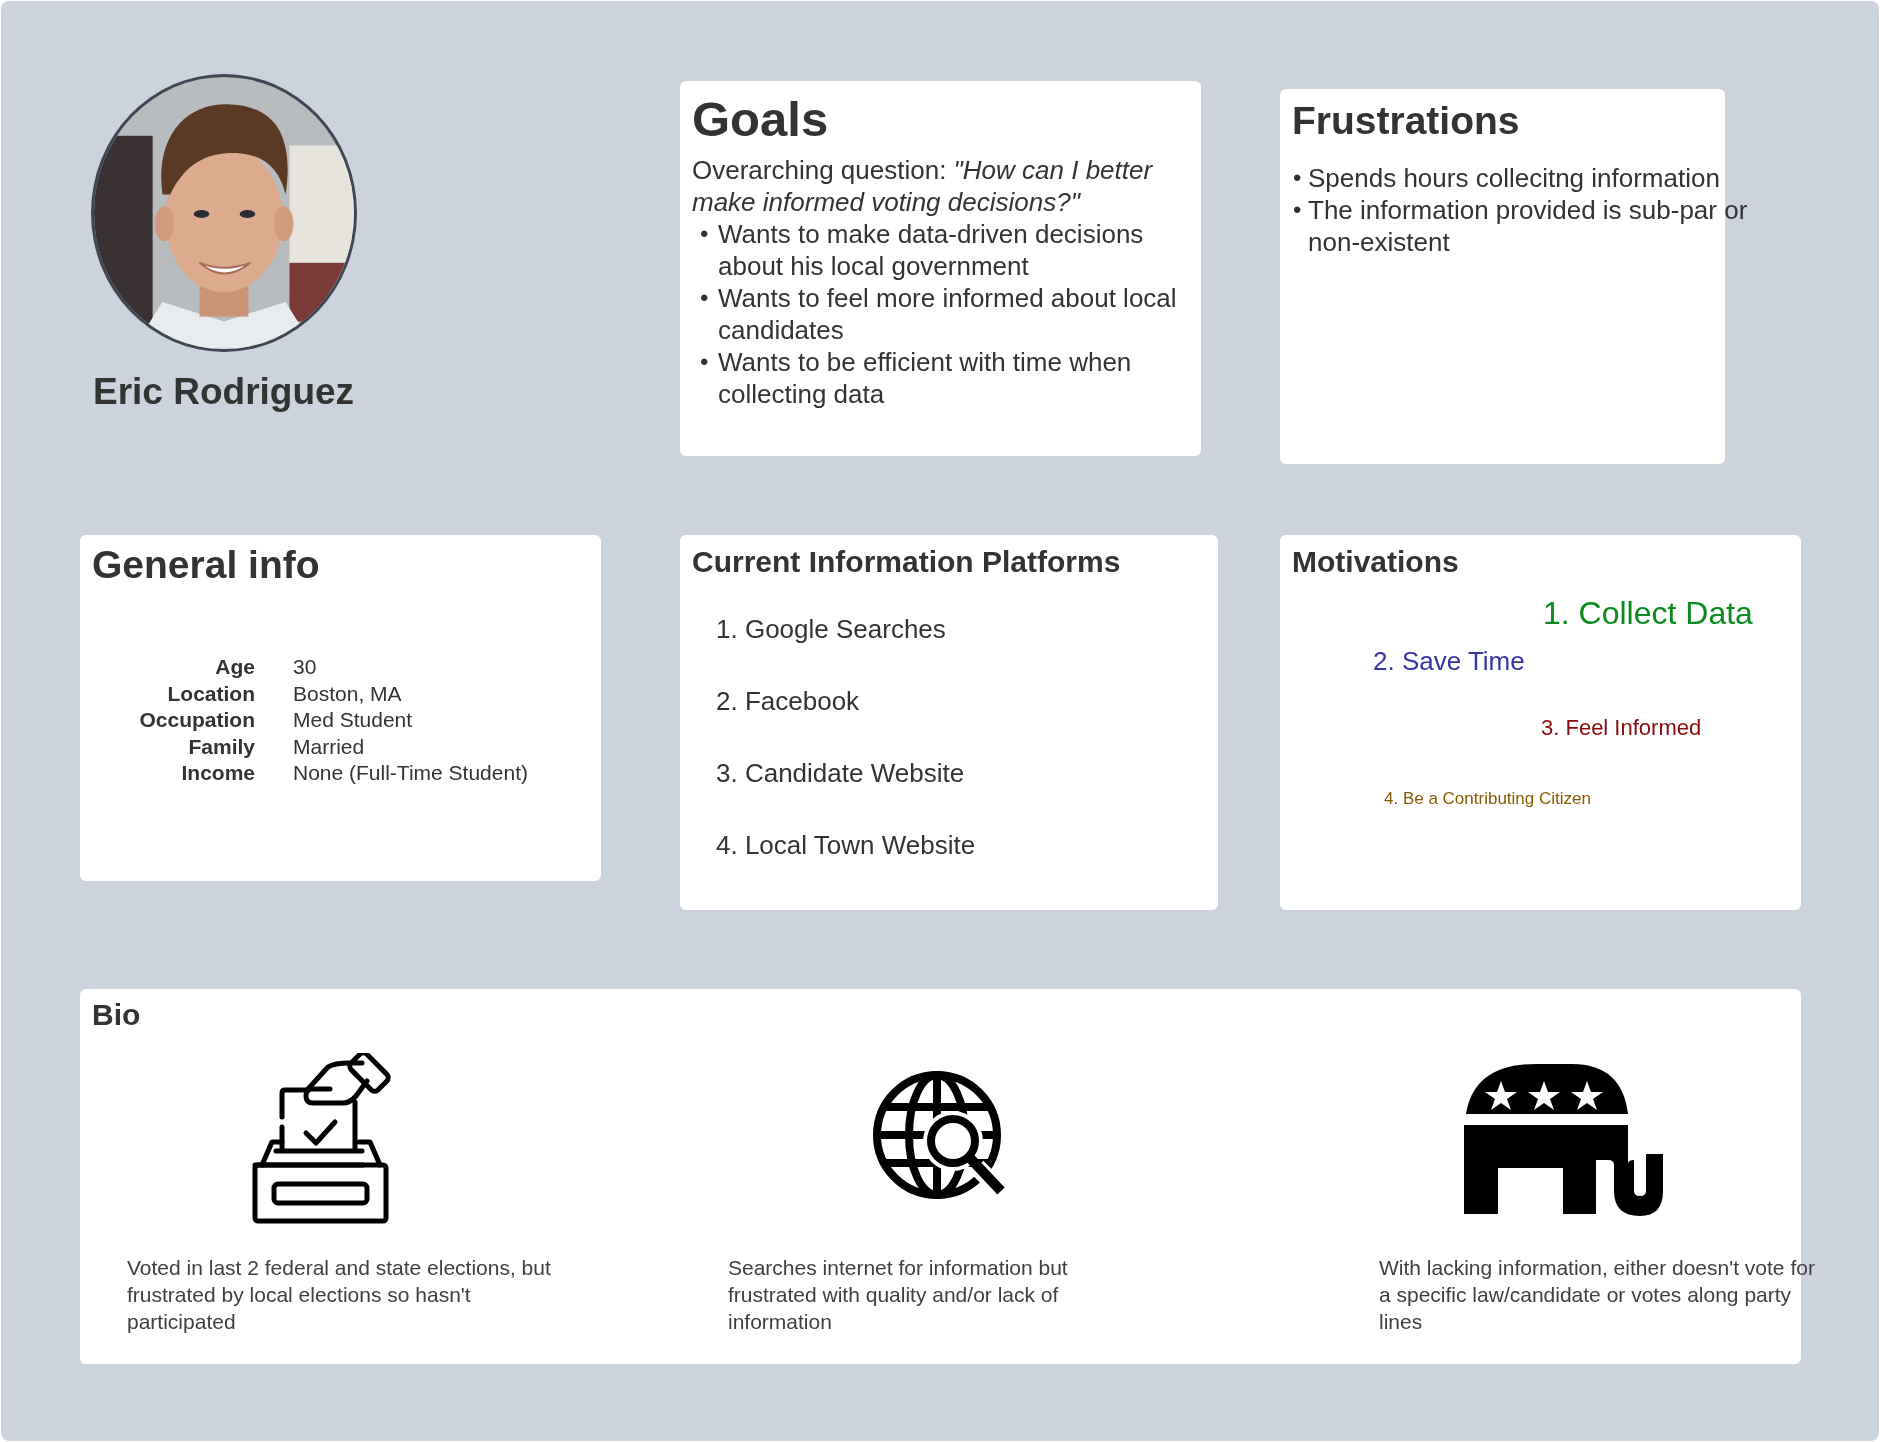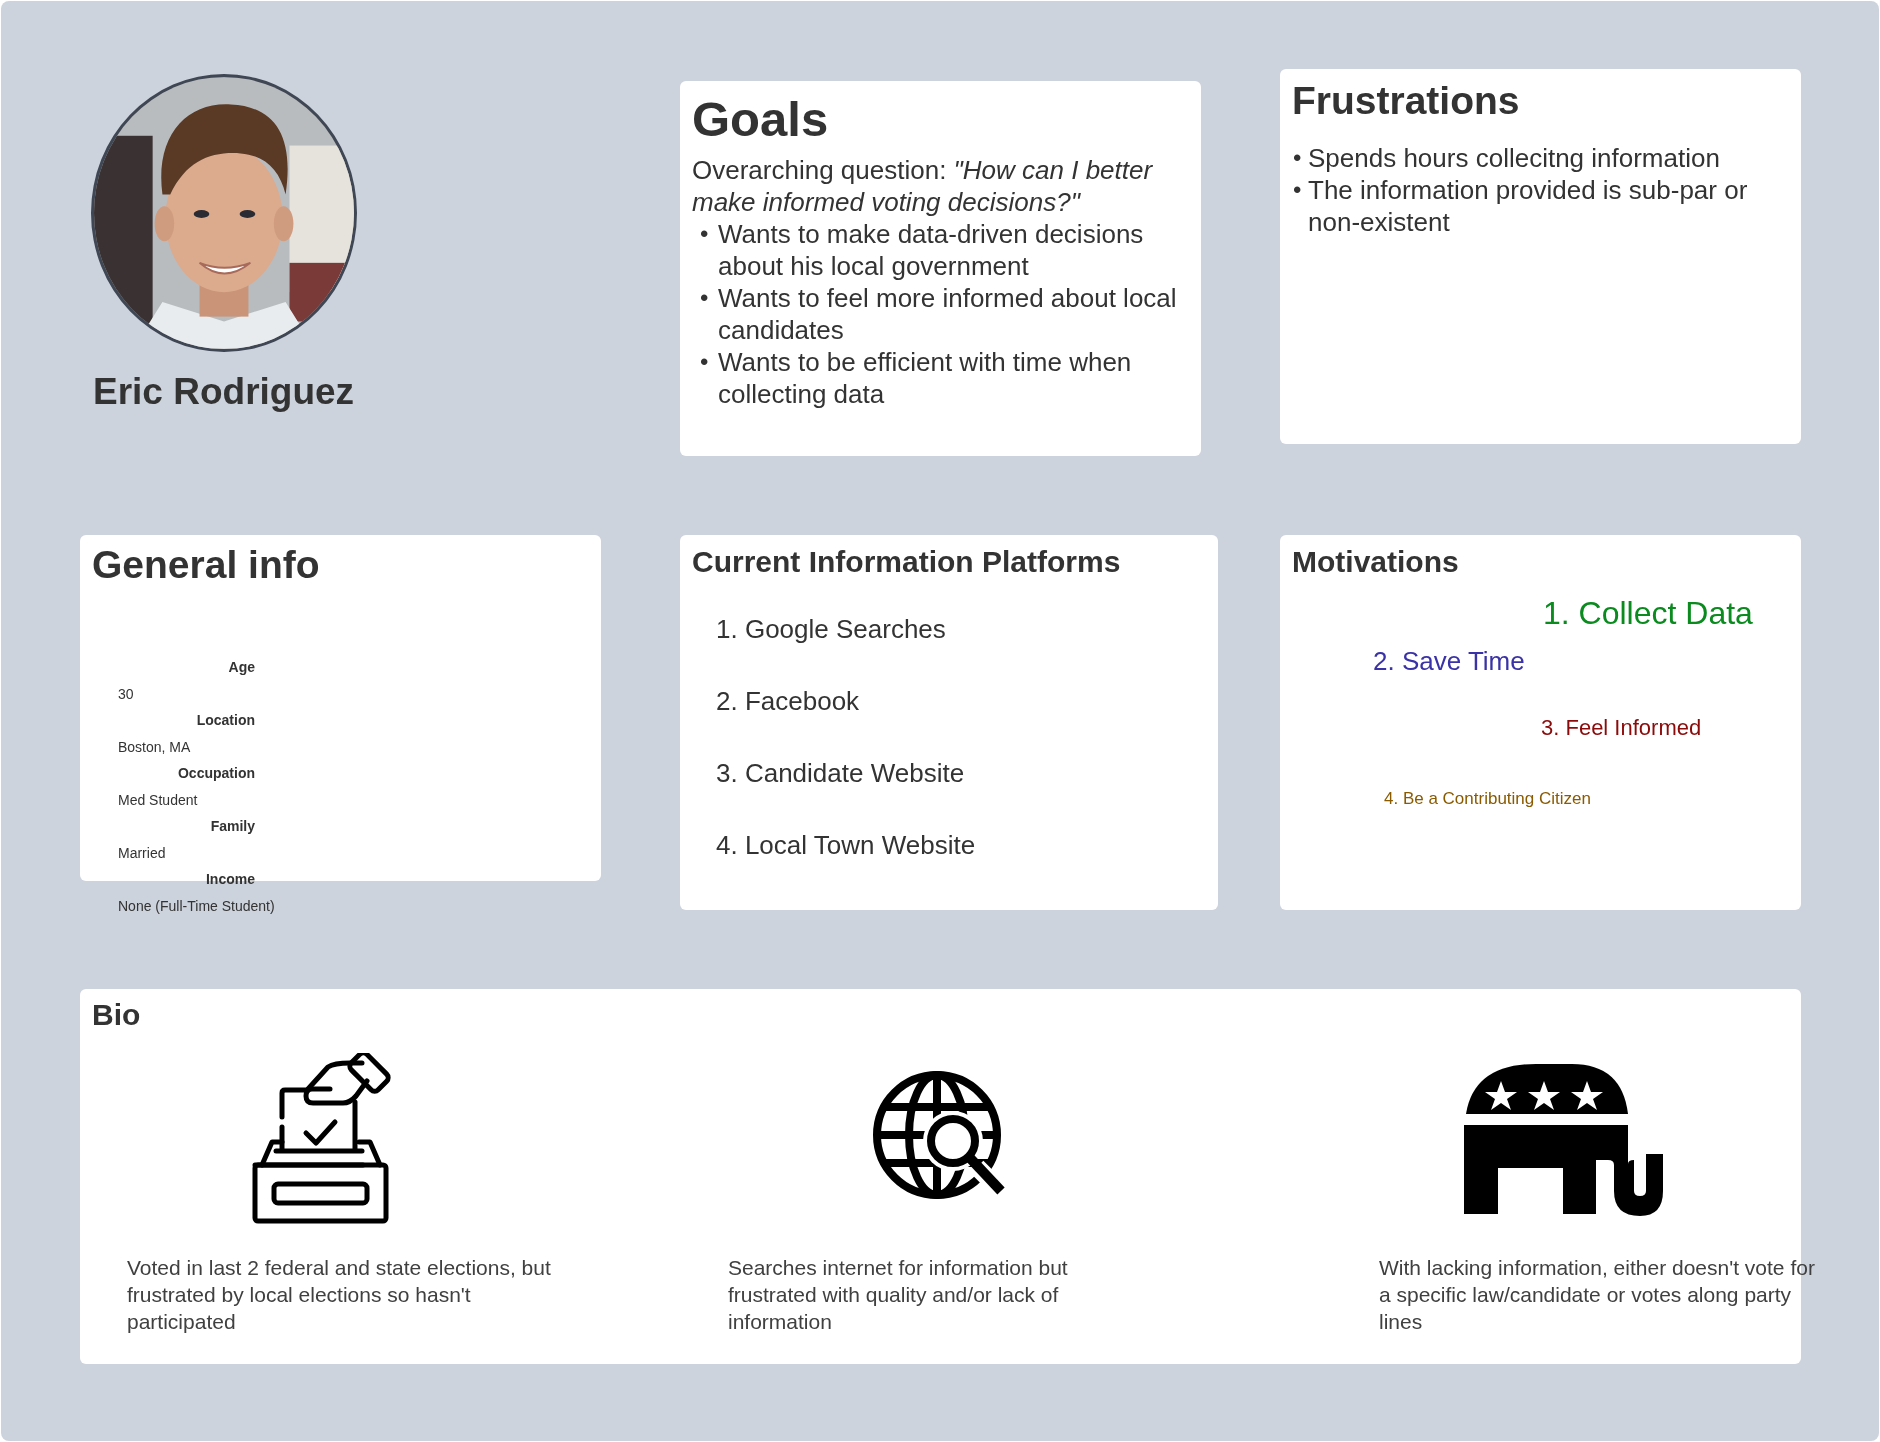--- a/index.html
+++ b/index.html
@@ -41,21 +41,21 @@
       font-size: 37px; font-weight: bold; color: #333333; margin: 0;
       white-space: nowrap;
     }
     .body-text { font-size: 26px; line-height: 32px; color: #333333; }
     ul.bullets { list-style: none; margin: 0; padding: 0; }
     ul.bullets li { position: relative; padding-left: 26px; }
     ul.bullets li::before {
       content: "\2022"; position: absolute; left: 8px; top: 0; font-size: 24px;
     }
     .info-table { position: absolute; left: 0; top: 119px; width: 100%; }
-    .info-row { display: flex; font-size: 14px; line-height: 26.5px; flex-direction: column; }
+    .info-row { display: flex; font-size: 21px; line-height: 26.5px; }
     .info-label { width: 175px; text-align: right; font-weight: bold; }
     .info-value { margin-left: 38px; }
     .platforms { position: absolute; left: 36px; top: 78px; font-size: 26px; }
     .platforms div { height: 72px; line-height: 32px; }
     .motiv { position: absolute; white-space: nowrap; }
     .bio-item { position: absolute; }
     .bio-text { position: absolute; font-size: 21px; line-height: 27px; color: #404040; }
   </style>
 </head>
 <body>
@@ -95,21 +95,21 @@
         <span>Overarching question: </span><i>"How can I better make informed voting decisions?"</i>
       </div>
       <ul class="bullets">
         <li>Wants to make data-driven decisions about his local government</li>
         <li>Wants to feel more informed about local candidates</li>
         <li>Wants to be efficient with time when collecting data</li>
       </ul>
     </div>
   </section>
 
-  <section class="card" style="left:1279px; top:68px; width:521px; height:375px;">
+  <section class="card" style="left:1279px; top:88px; width:445px; height:375px;">
     <h2 style="top:10px; font-size:39px;">Frustrations</h2>
     <ul class="bullets body-text" style="position:absolute; left:5px; top:73px; width:500px;">
       <li style="padding-left:23px;">Spends hours collecitng information</li>
       <li style="padding-left:23px;">The information provided is sub-par or non-existent</li>
     </ul>
   </section>
 
   <section class="card" style="left:79px; top:534px; width:521px; height:346px;">
     <h2 style="top:8px; font-size:39px;">General info</h2>
     <div class="info-table">

